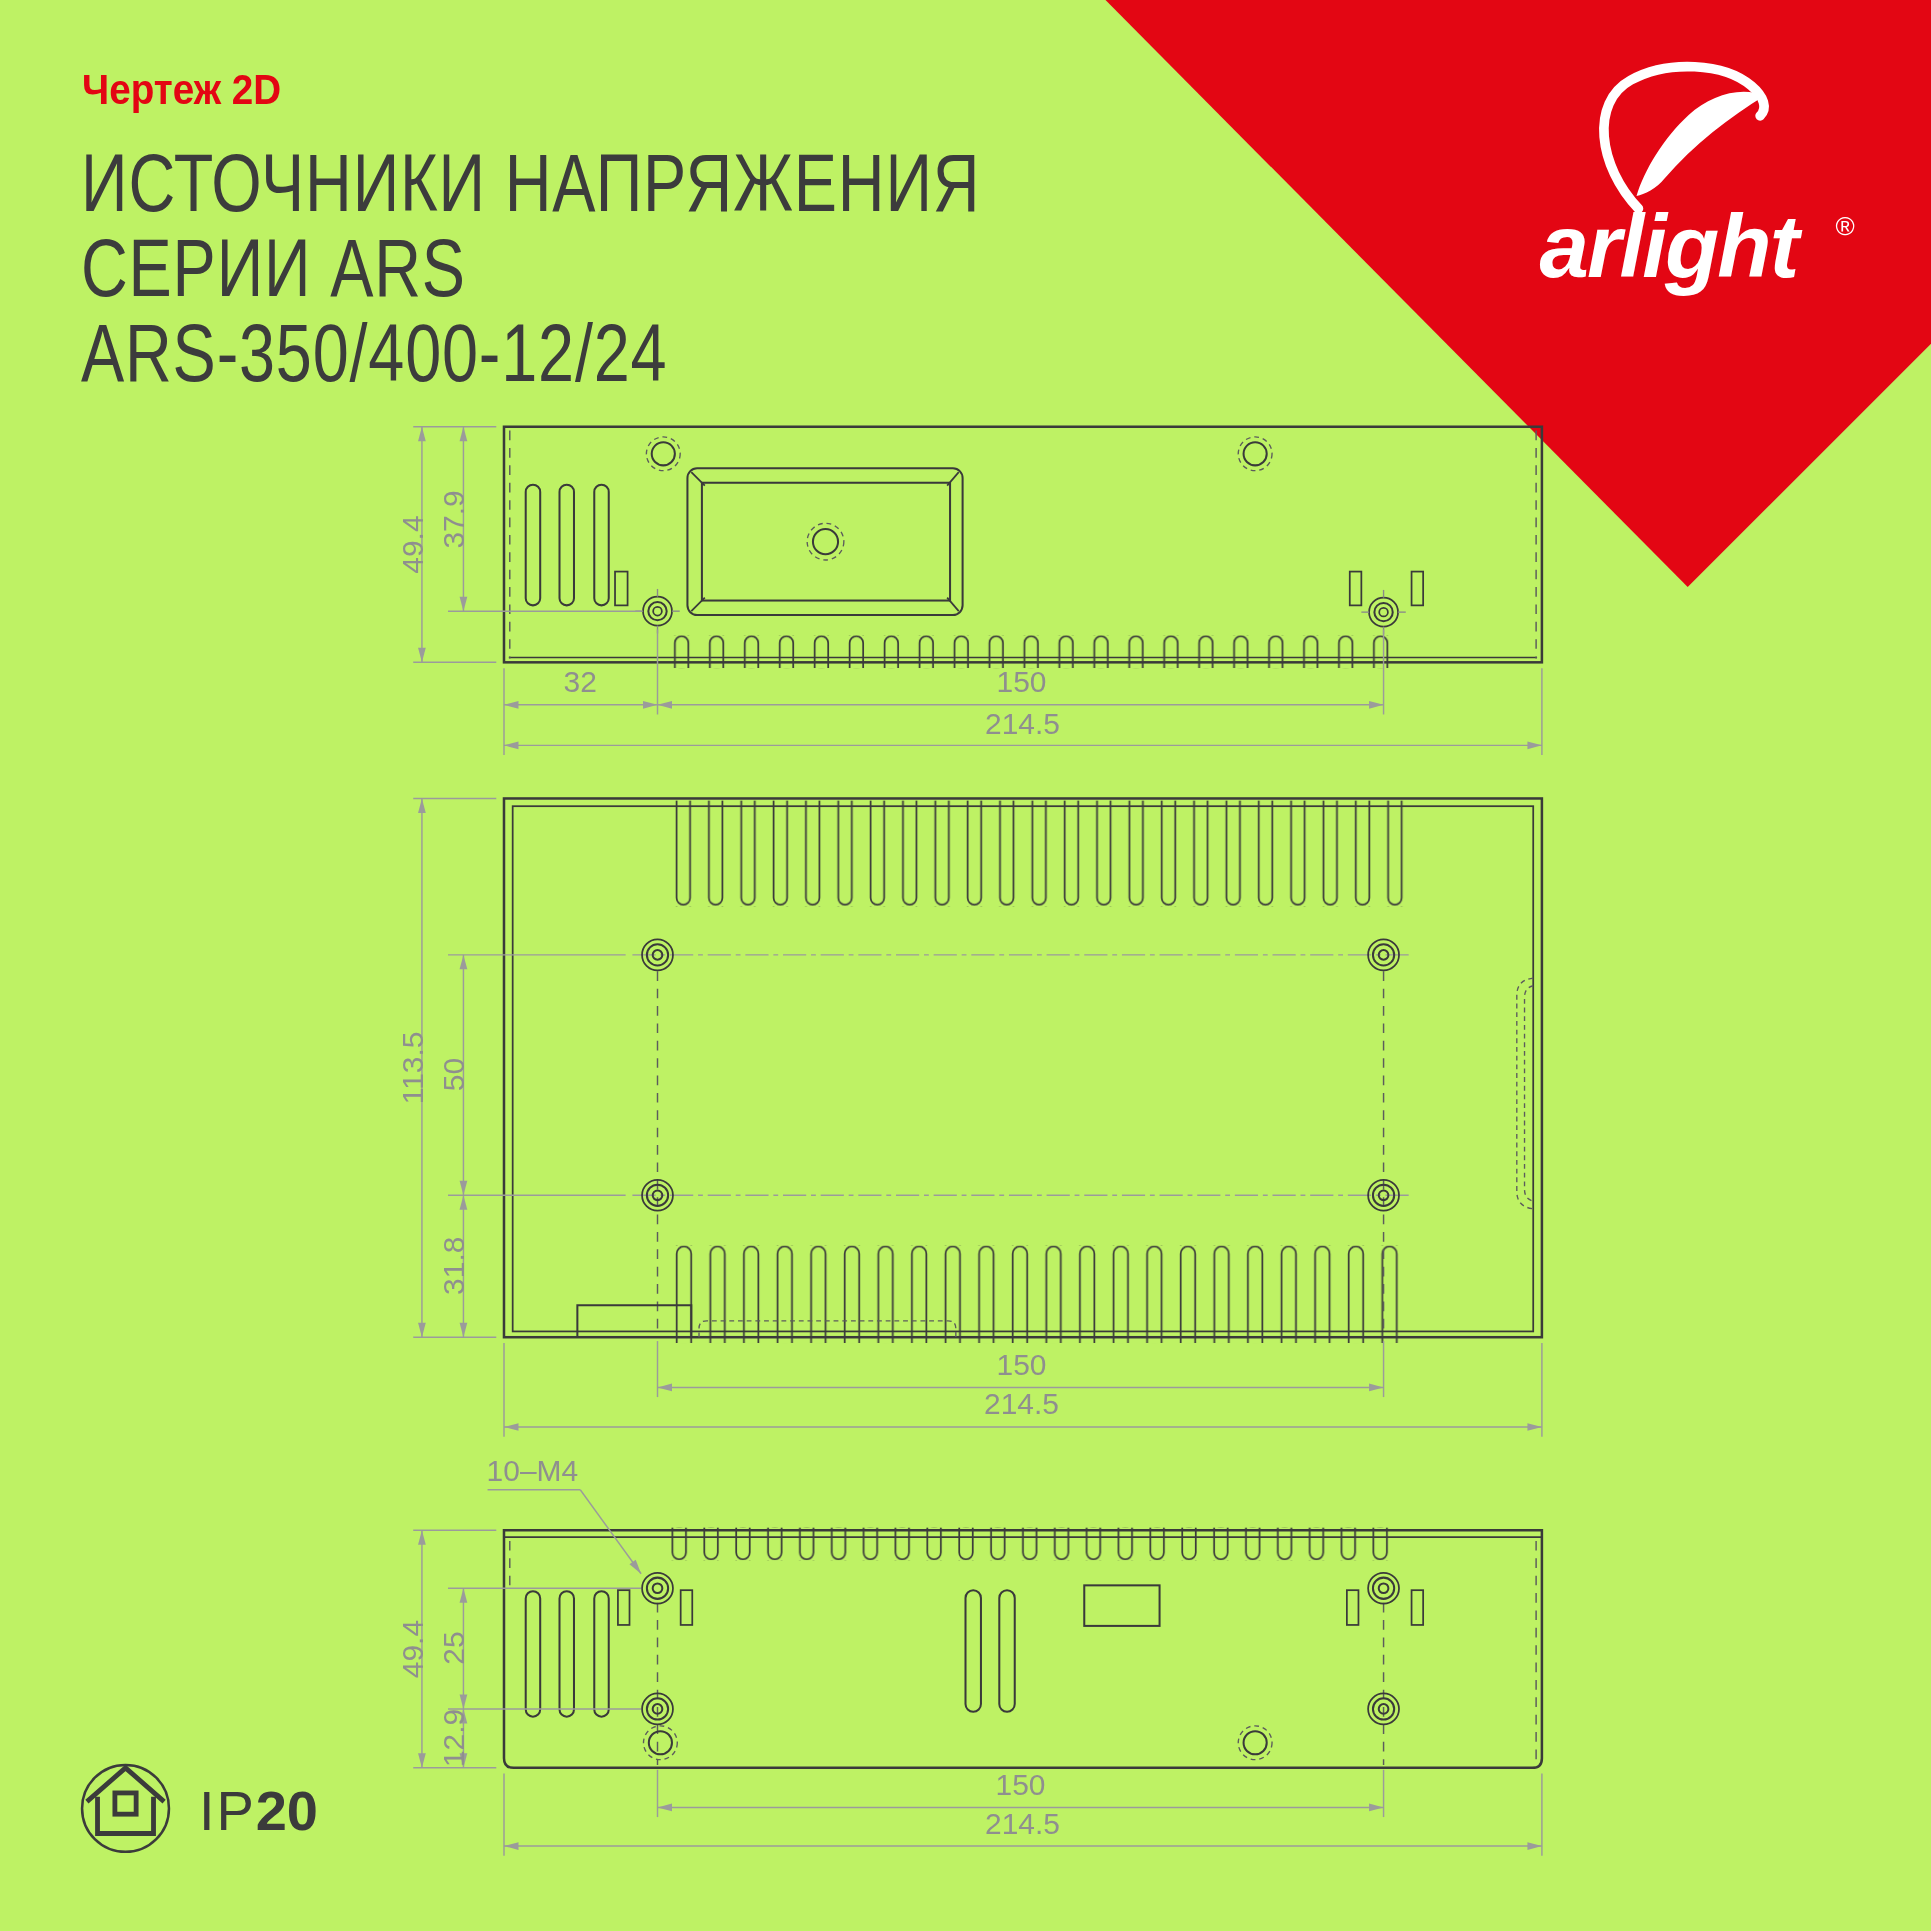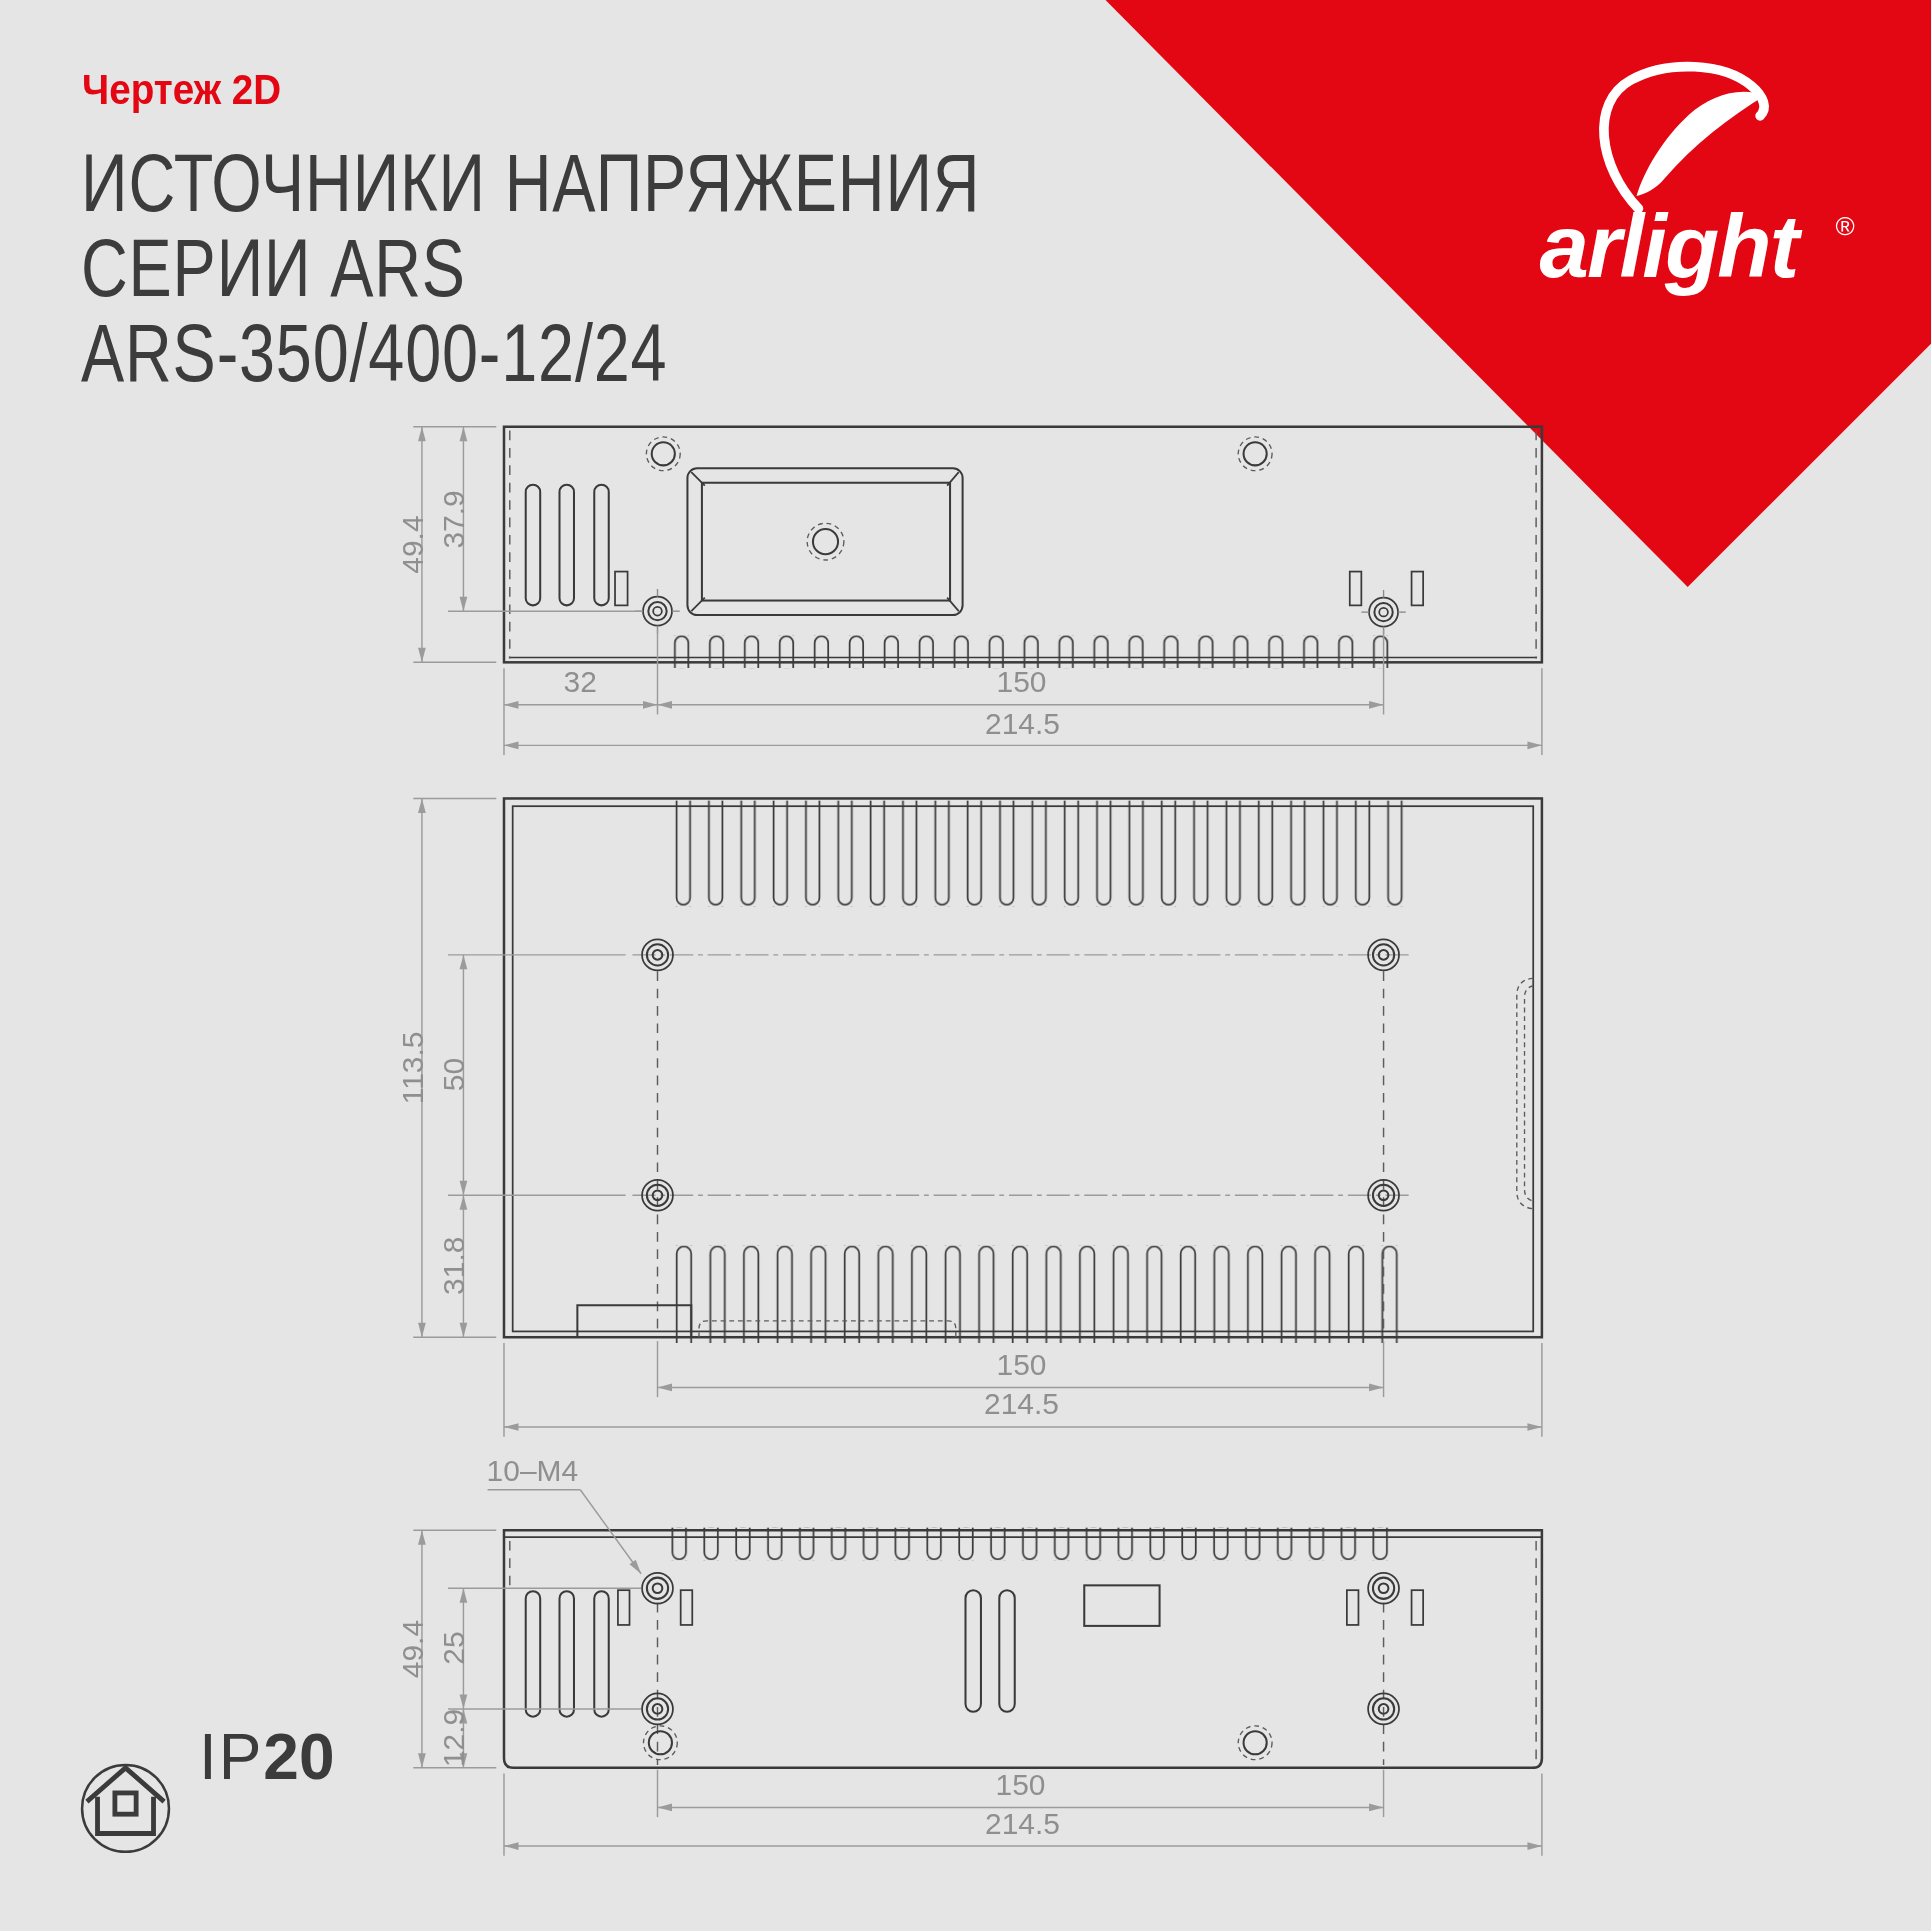--- a/index.html
+++ b/index.html
@@ -1,16 +1,16 @@
 <!DOCTYPE html>
 <html><head>
 <meta charset="utf-8">
 <style>
   html,body{margin:0;padding:0;background:#fff;}
-  .page{position:relative;width:1931px;height:1931px;background:#e5e5e5;overflow:hidden;
+  .page{position:relative;width:1931px;height:1931px;background:#bef264;overflow:hidden;
         font-family:"Liberation Sans",sans-serif;}
   
   .tag{position:absolute;left:82px;top:66px;font-size:42px;font-weight:bold;color:#E30613;
        transform:scaleX(0.92);transform-origin:left top;white-space:nowrap;}
   .title{position:absolute;left:81px;top:141px;font-size:81px;font-weight:300;color:#3c3c3c;
          line-height:85px;transform:scaleX(0.80);transform-origin:left top;white-space:nowrap;
          letter-spacing:1px;}
   
   .draw{position:absolute;left:0;top:0;}
   .s26{stroke:#3a3a3a;stroke-width:2.6;fill:none;}
@@ -18,21 +18,21 @@
   .s18{stroke:#3a3a3a;stroke-width:1.8;fill:none;}
   .dash{stroke:#5c5c5c;stroke-width:1.5;fill:none;stroke-dasharray:10 8;}
   .dashS{stroke:#5c5c5c;stroke-width:1.4;fill:none;stroke-dasharray:5 4;}
   .cline{stroke:#9b9b9b;stroke-width:1.4;fill:none;stroke-dasharray:24 5 5 5;}
   .dim{stroke:#9b9b9b;stroke-width:1.5;fill:none;}
   .dimtxt{fill:#8f8f8f;font-family:"Liberation Sans",sans-serif;font-size:31px;font-weight:300;}
   .logotext{fill:#ffffff;font-family:"Liberation Sans",sans-serif;font-weight:bold;
             font-style:italic;font-size:92px;letter-spacing:-2px;}
   .logoreg{fill:#ffffff;font-family:"Liberation Sans",sans-serif;font-size:27px;font-style:normal;}
   
-  .iptext{position:absolute;left:199px;top:1720px;font-size:64px;color:#3b3b3b;white-space:nowrap;}
+  .iptext{position:absolute;left:199px;top:1778px;font-size:56px;color:#3b3b3b;white-space:nowrap;}
   .iptext .thin{font-weight:300;letter-spacing:1.9px;}
   .iptext .bold{font-weight:bold;}
 </style>
 </head>
 <body>
 
 <div class="page">
 
   <div class="tag">Чертеж 2D</div>
   <div class="title">

